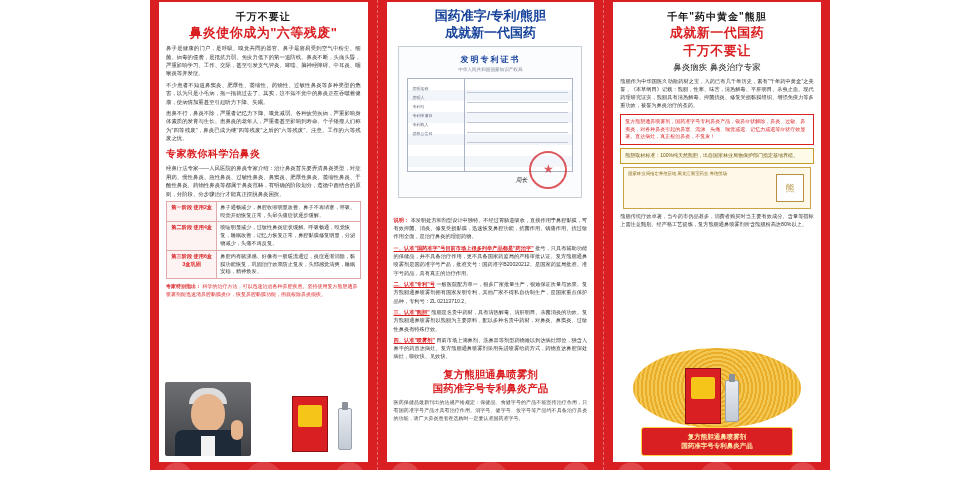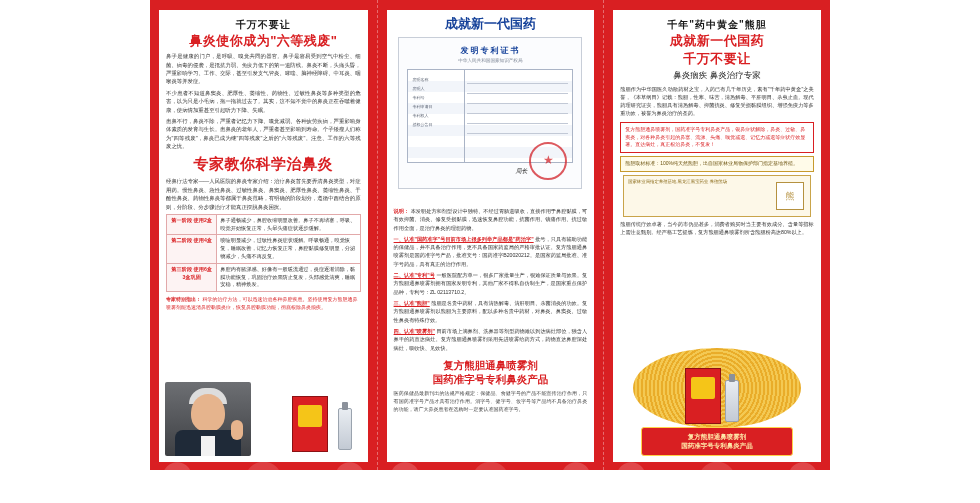--- a/index.html
+++ b/index.html
@@ -17,21 +17,21 @@
   
   .brochure{
     position:absolute;left:150px;top:0;width:680px;height:470px;
     background:#d91f22;
     display:flex;
   }
   .panel{
     position:relative;
     width:226.6px;height:470px;
     box-sizing:border-box;
-    padding:10px 9px 8px 9px;
+    padding:2px 9px 8px 9px;
     background:#d91f22;
   }
   .panel + .panel{border-left:1px dashed rgba(255,255,255,.35);}
   .inner{
     background:#ffffff;
     width:100%;height:100%;
     box-sizing:border-box;
     padding:6px 7px;
     position:relative;
     overflow:hidden;
@@ -50,21 +50,21 @@
     line-height:1.3;margin:0;
   }
   .hl-sub{
     font-size:8.5px;color:#222;text-align:center;margin:2px 0 3px;
   }
   .body-text{
     font-size:5.4px;line-height:1.55;color:#333;text-align:justify;
     margin:3px 0;
   }
   .red-title{
-    font-size:15px;color:#d91f22;font-weight:bold;text-align:center;
+    font-size:10px;color:#d91f22;font-weight:bold;
     margin:5px 0 3px;letter-spacing:.5px;
   }
   .stage-table{
     width:100%;border-collapse:collapse;margin-top:3px;
     font-size:5.2px;color:#333;
   }
   .stage-table td{
     border:1px solid #e2a9aa;padding:2px 3px;vertical-align:top;line-height:1.5;
   }
   .stage-table td.lbl{
@@ -289,20 +289,21 @@
           </div>
           <div class="box-red" style="right:40px;bottom:10px;"></div>
           <div class="spray" style="right:16px;bottom:12px;"></div>
         </div>
       </div>
       <div class="orn"></div>
     </div>
 
     <div class="panel">
       <div class="inner">
+        <div class="hl-blue">国药准字/专利/熊胆</div>
         <div class="hl-blue">成就新一代国药</div>
 
         <div class="cert">
           <div class="cert-head">发明专利证书</div>
           <div class="cert-sub">中华人民共和国国家知识产权局</div>
           <div class="cert-grid">
             <div class="cert-labels">
               <div>发明名称</div>
               <div>发明人</div>
               <div>专利号</div>

